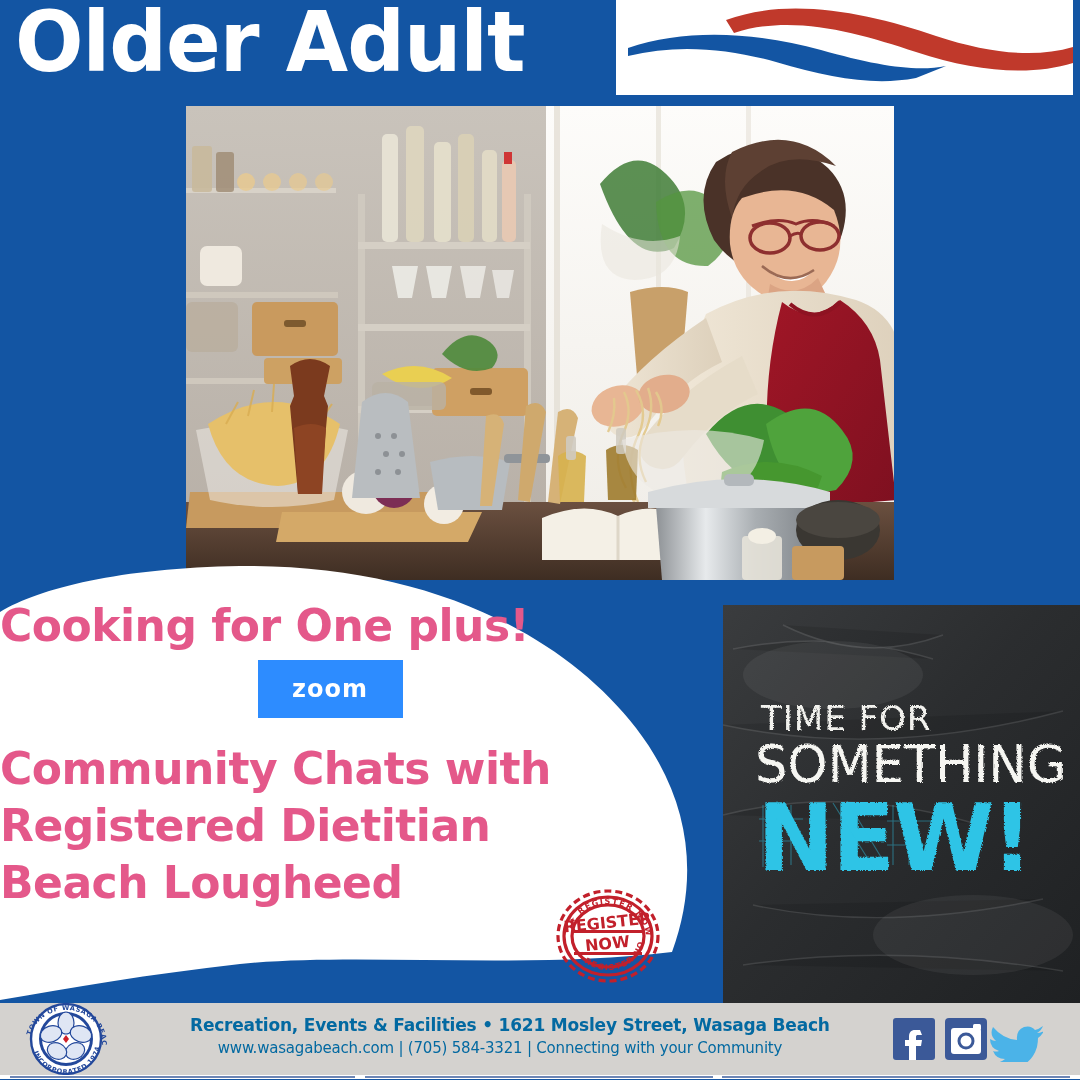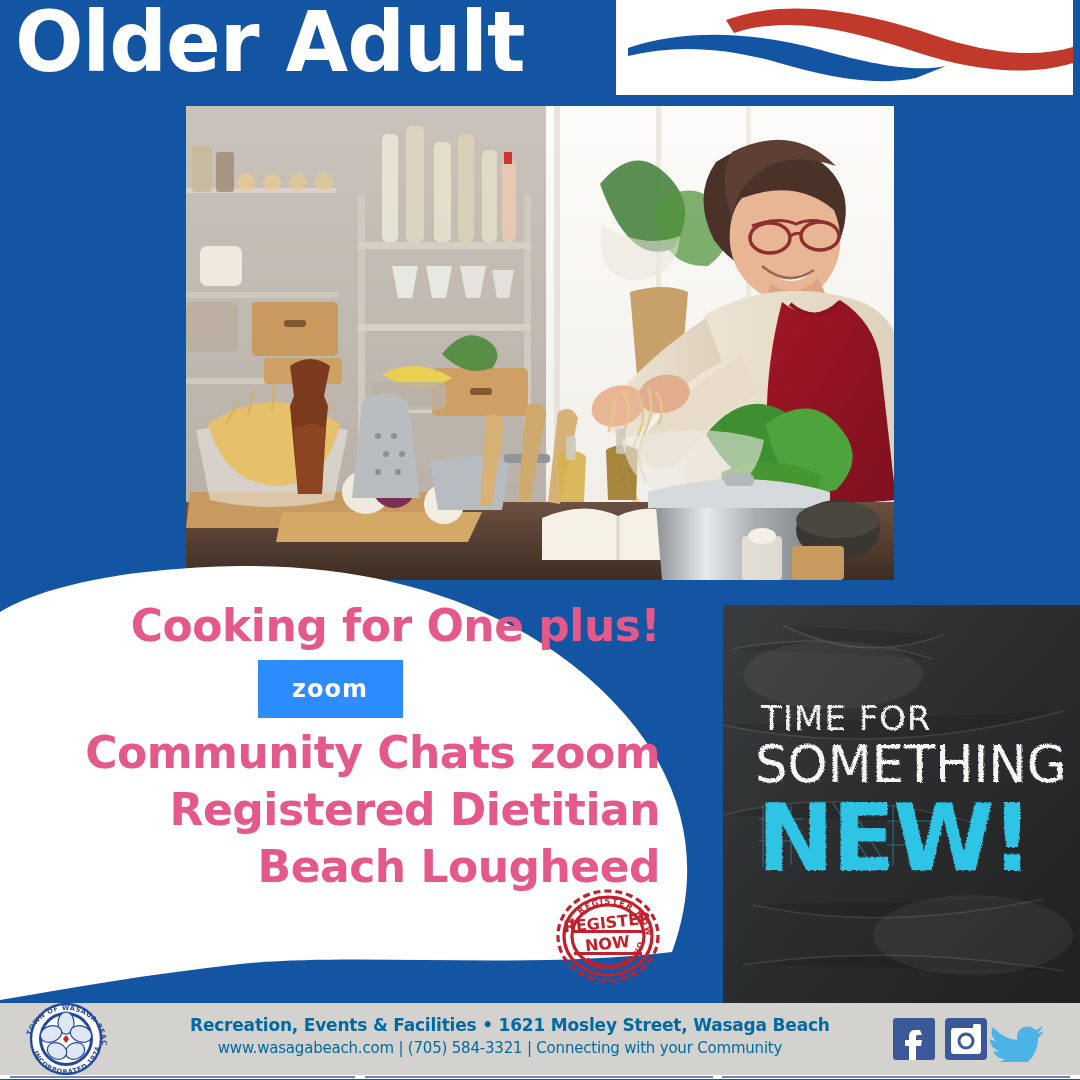--- a/index.html
+++ b/index.html
@@ -34,28 +34,28 @@
   }
   .hero-photo svg{display:block;width:708px;height:474px;}
 
   
   .blob{position:absolute;left:0;top:560px;width:760px;height:440px;}
   .blob svg{display:block;width:760px;height:440px;}
 
   
   .info{
     position:absolute;left:0;top:600px;width:660px;
-    text-align:right;color:#E4588A;
+    text-align:left;color:#E4588A;
     font-family:"DejaVu Sans","Liberation Sans",sans-serif;
     font-weight:bold;
   }
   .info-title{font-size:44px;line-height:52px;letter-spacing:-.5px;}
   .zoom-logo{
     width:145px;height:58px;background:#2D8CFF;
-    margin:8px auto 6px auto;
+    margin:8px auto 22px auto;
     display:flex;align-items:center;justify-content:center;
   }
   .zoom-logo span{
     color:#ffffff;font-size:24px;font-weight:bold;letter-spacing:1px;
     font-family:"DejaVu Sans","Liberation Sans",sans-serif;
   }
   .info-line{font-size:44px;line-height:57px;letter-spacing:-.5px;white-space:nowrap;}
 
   
   .stamp{position:absolute;left:548px;top:886px;width:120px;height:100px;}
@@ -298,21 +298,21 @@
     </svg>
   </div>
 
   <div class="info">
     <div class="info-title">Cooking for One plus!</div>
 
     <div class="zoom-logo">
       <span>zoom</span>
     </div>
 
-    <div class="info-line">Community Chats zoom</div>
+    <div class="info-line">Community Chats with</div>
     <div class="info-line">Registered Dietitian</div>
     <div class="info-line">Beach Lougheed</div>
   </div>
 
   <div class="stamp">
     <svg viewBox="0 0 120 100" xmlns="http://www.w3.org/2000/svg">
       <defs>
         <path id="arcTop" d="M22 52 a38 34 0 0 1 76 0"></path>
         <path id="arcBot" d="M24 52 a36 32 0 0 0 72 0"></path>
       </defs>

